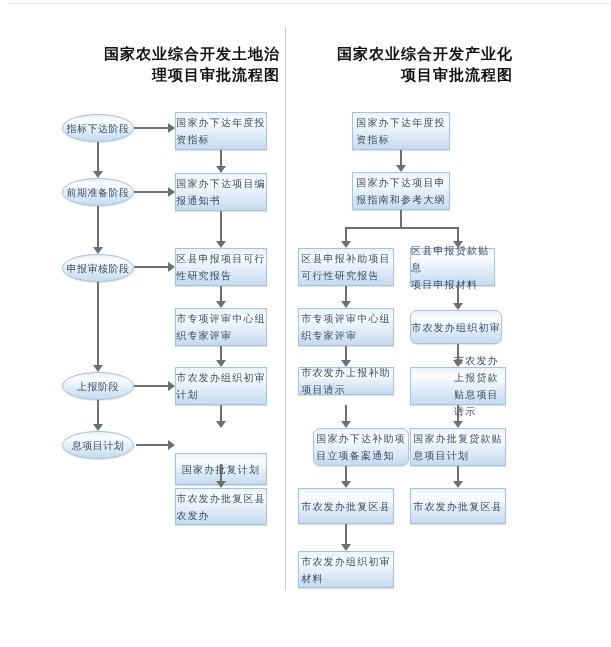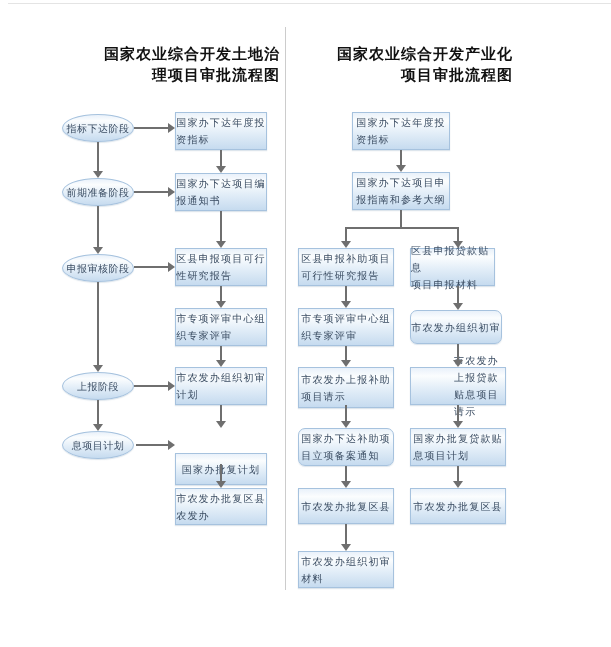--- a/index.html
+++ b/index.html
@@ -83,23 +83,23 @@
 
     <div class="node" style="left:352px;top:112px;width:98px;height:38px;">国家办下达年度投
 资指标</div>
     <div class="node" style="left:352px;top:172px;width:98px;height:38px;">国家办下达项目申
 报指南和参考大纲</div>
 
     <div class="node" style="left:298px;top:248px;width:96px;height:38px;">区县申报补助项目
 可行性研究报告</div>
     <div class="node" style="left:298px;top:308px;width:96px;height:38px;">市专项评审中心组
 织专家评审</div>
-    <div class="node" style="left:298px;top:367px;width:96px;height:41px;">市农发办上报补助
+    <div class="node" style="left:298px;top:367px;width:96px;height:28px;">市农发办上报补助
 项目请示</div>
-    <div class="node" style="left:298px;top:428px;width:96px;height:38px;border-radius:7px;">国家办下达补助项
+    <div class="node" style="left:313px;top:428px;width:96px;height:38px;border-radius:7px;">国家办下达补助项
 目立项备案通知</div>
     <div class="node" style="left:298px;top:488px;width:96px;height:36px;">市农发办批复区县</div>
     <div class="node" style="left:298px;top:551px;width:96px;height:37px;">市农发办组织初审
 材料</div>
 
     <div class="node" style="left:410px;top:248px;width:85px;height:38px;">区县申报贷款贴息
 项目申报材料</div>
     <div class="node" style="left:410px;top:310px;width:92px;height:34px;border-radius:7px;">市农发办组织初审</div>
     <div class="node" style="left:410px;top:367px;width:96px;height:38px;padding-left:43px;">市农发办上报贷款
 贴息项目请示</div>

